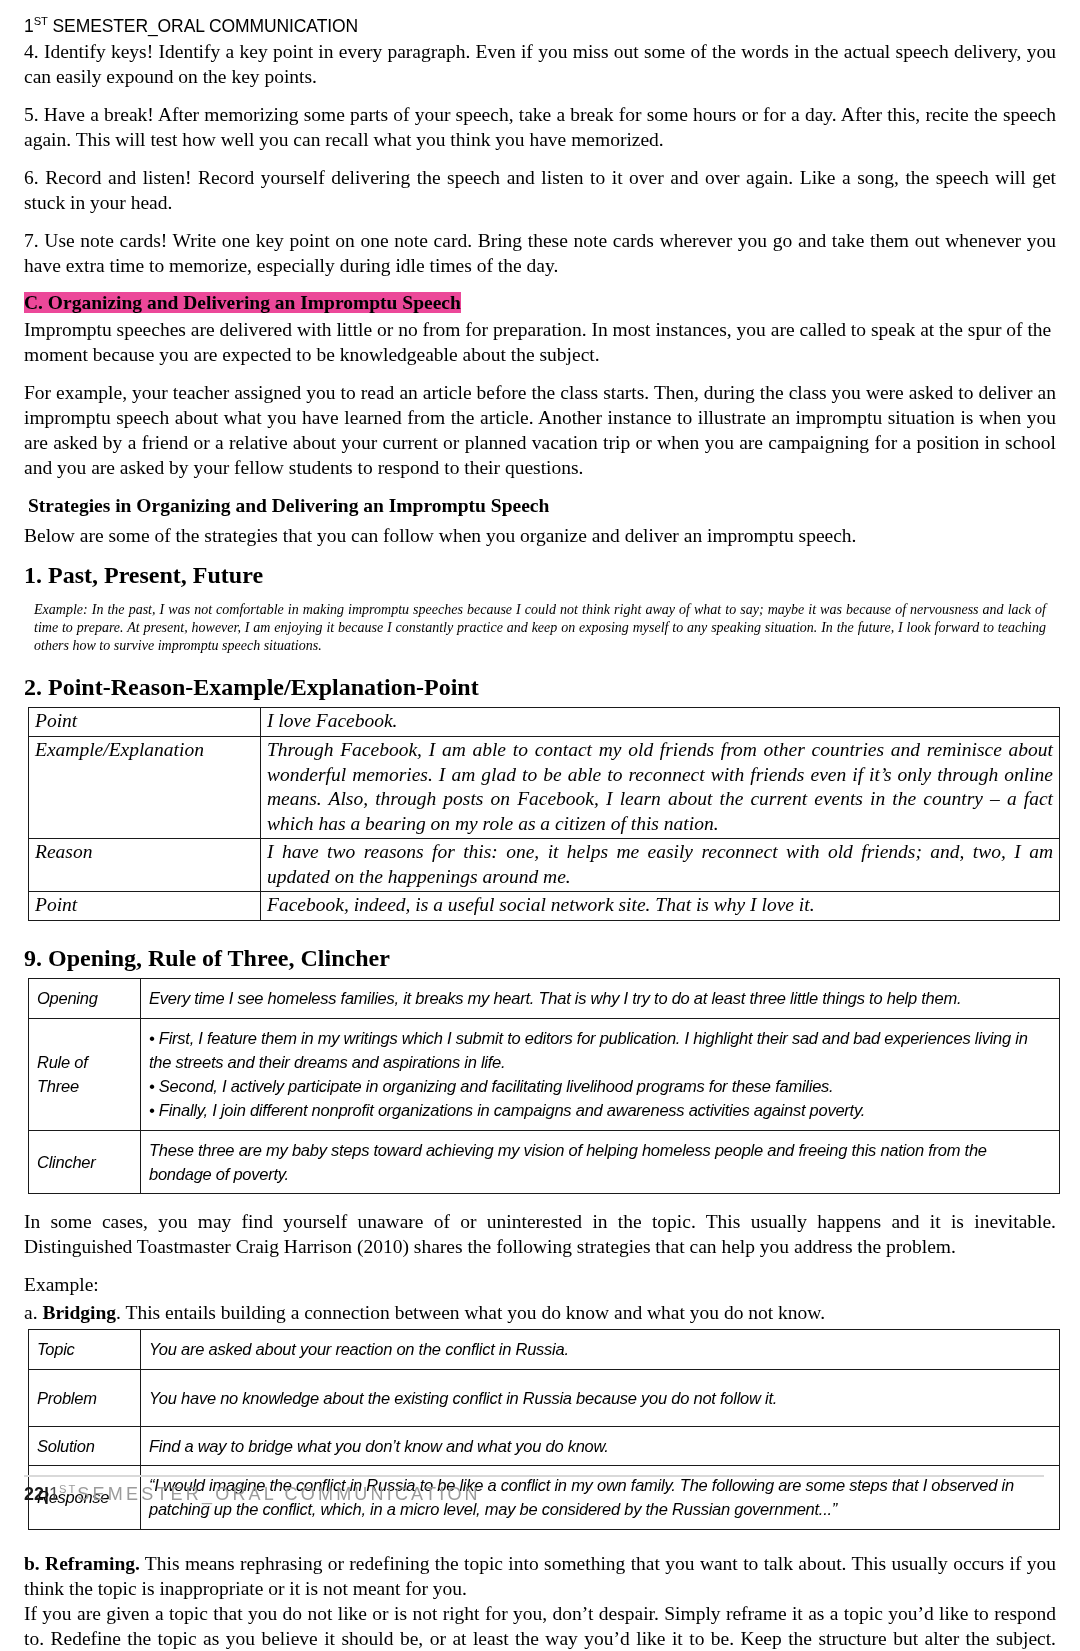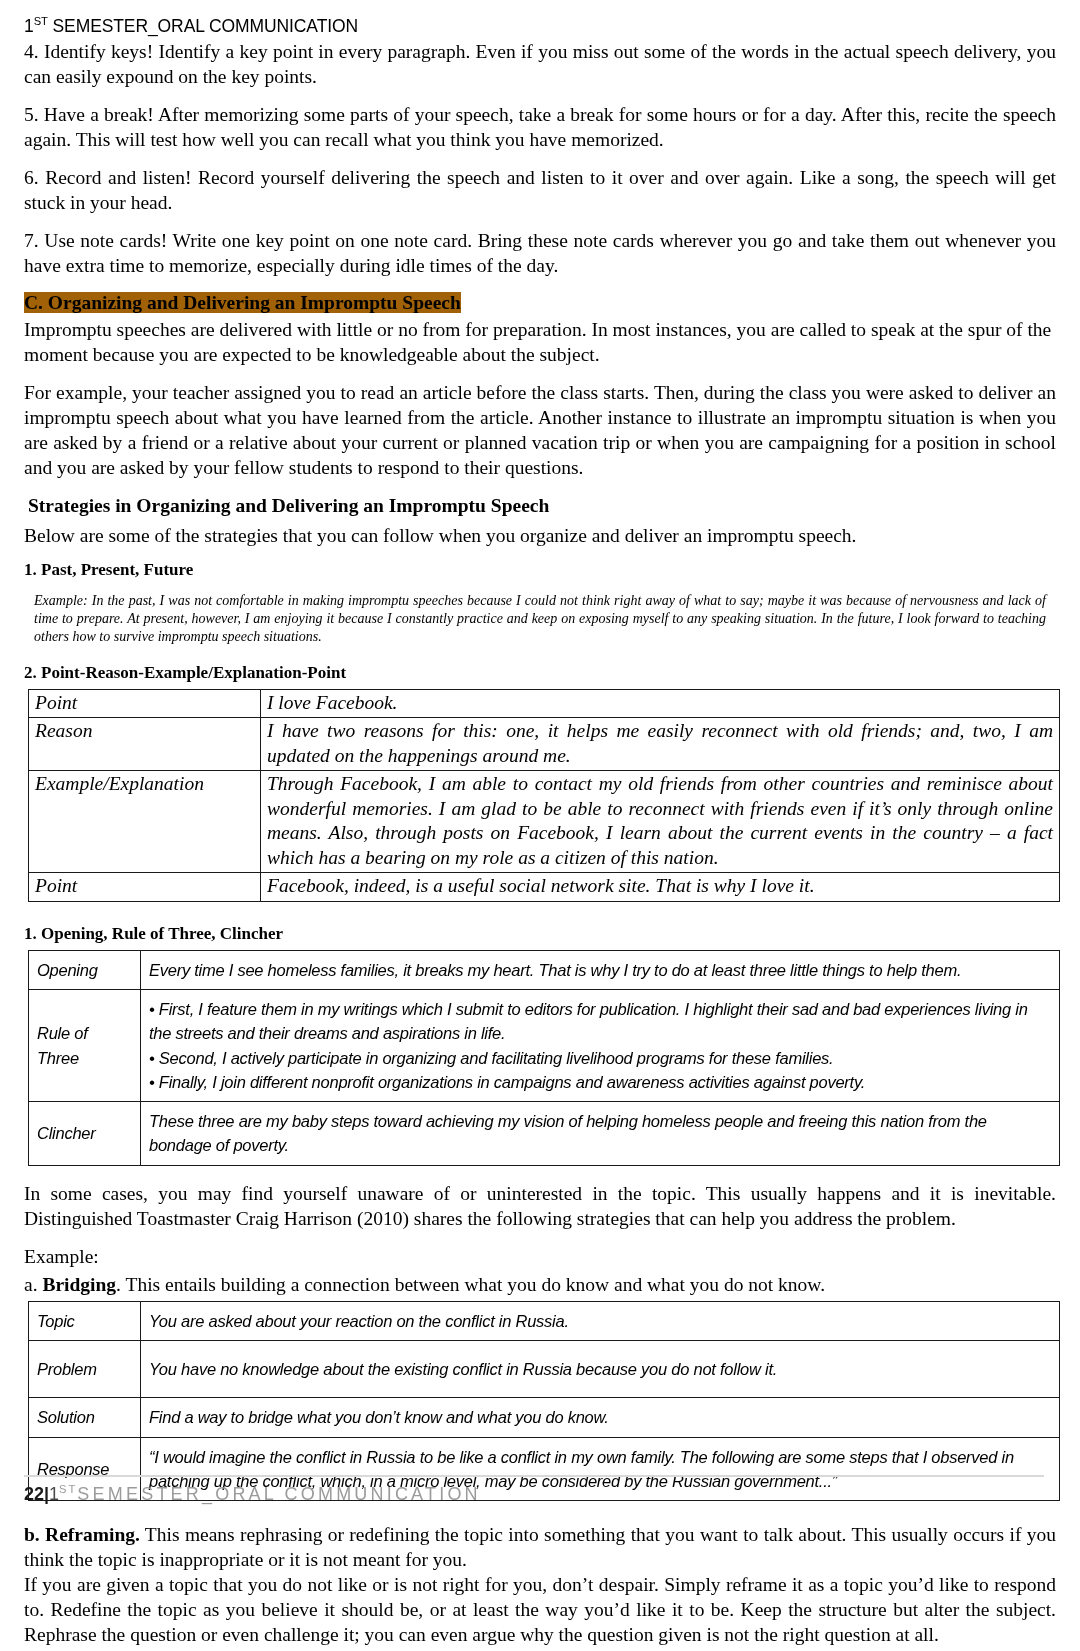--- a/index.html
+++ b/index.html
@@ -36,38 +36,38 @@
   p.body {
     font-size: 19.5px;
     line-height: 1.285;
     text-align: justify;
     margin: 0 0 13px 0;
   }
   p.tight { margin-bottom: 0; }
   p.body.nojust { text-align: left; }
 
   .hl {
-    background: #a16207;
+    background: #ec4899;
     font-weight: bold;
     font-size: 19.5px;
     line-height: 1.28;
     display: inline;
   }
   .hl-line { margin: 0; line-height: 1.3; }
 
   .bold { font-weight: bold; }
 
   h4.sub {
     font-size: 19.5px;
     font-weight: bold;
     margin: 4px;
     line-height: 1.3;
   }
   .numhead {
-    font-size: 17px;
+    font-size: 24px;
     font-weight: bold;
     margin: 0;
     line-height: 1.35;
   }
   p.example-it {
     font-size: 14px;
     font-style: italic;
     line-height: 1.285;
     text-align: justify;
     margin: 10px;
@@ -171,36 +171,36 @@
     <colgroup>
         <col class="c1">
         <col>
       </colgroup>
     <tbody>
       <tr>
         <td class="lbl">Point</td>
         <td>I love Facebook.</td>
       </tr>
       <tr>
+        <td class="lbl">Example/Explanation</td>
+        <td>Through Facebook, I am able to contact my old friends from other countries and reminisce about wonderful memories. I am glad to be able to reconnect with friends even if it’s only through online means. Also, through posts on Facebook, I learn about the current events in the country – a fact which has a bearing on my role as a citizen of this nation.</td>
+      </tr>
+      <tr>
         <td class="lbl">Reason</td>
         <td>I have two reasons for this: one, it helps me easily reconnect with old friends; and, two, I am updated on the happenings around me.</td>
       </tr>
       <tr>
-        <td class="lbl">Example/Explanation</td>
-        <td>Through Facebook, I am able to contact my old friends from other countries and reminisce about wonderful memories. I am glad to be able to reconnect with friends even if it’s only through online means. Also, through posts on Facebook, I learn about the current events in the country – a fact which has a bearing on my role as a citizen of this nation.</td>
-      </tr>
-      <tr>
         <td class="lbl">Point</td>
         <td>Facebook, indeed, is a useful social network site. That is why I love it.</td>
       </tr>
     </tbody>
   </table>
 
   <div class="spacer-md"></div>
-  <div class="numhead" style="margin-bottom:4px;">1. Opening, Rule of Three, Clincher</div>
+  <div class="numhead" style="margin-bottom:4px;">9. Opening, Rule of Three, Clincher</div>
 
   <table class="sans">
     <colgroup>
         <col class="c1">
         <col>
       </colgroup>
     <tbody>
       <tr>
         <td class="lbl">Opening</td>
         <td class="body-cell">Every time I see homeless families, it breaks my heart. That is why I try to do at least three little things to help them.</td>

